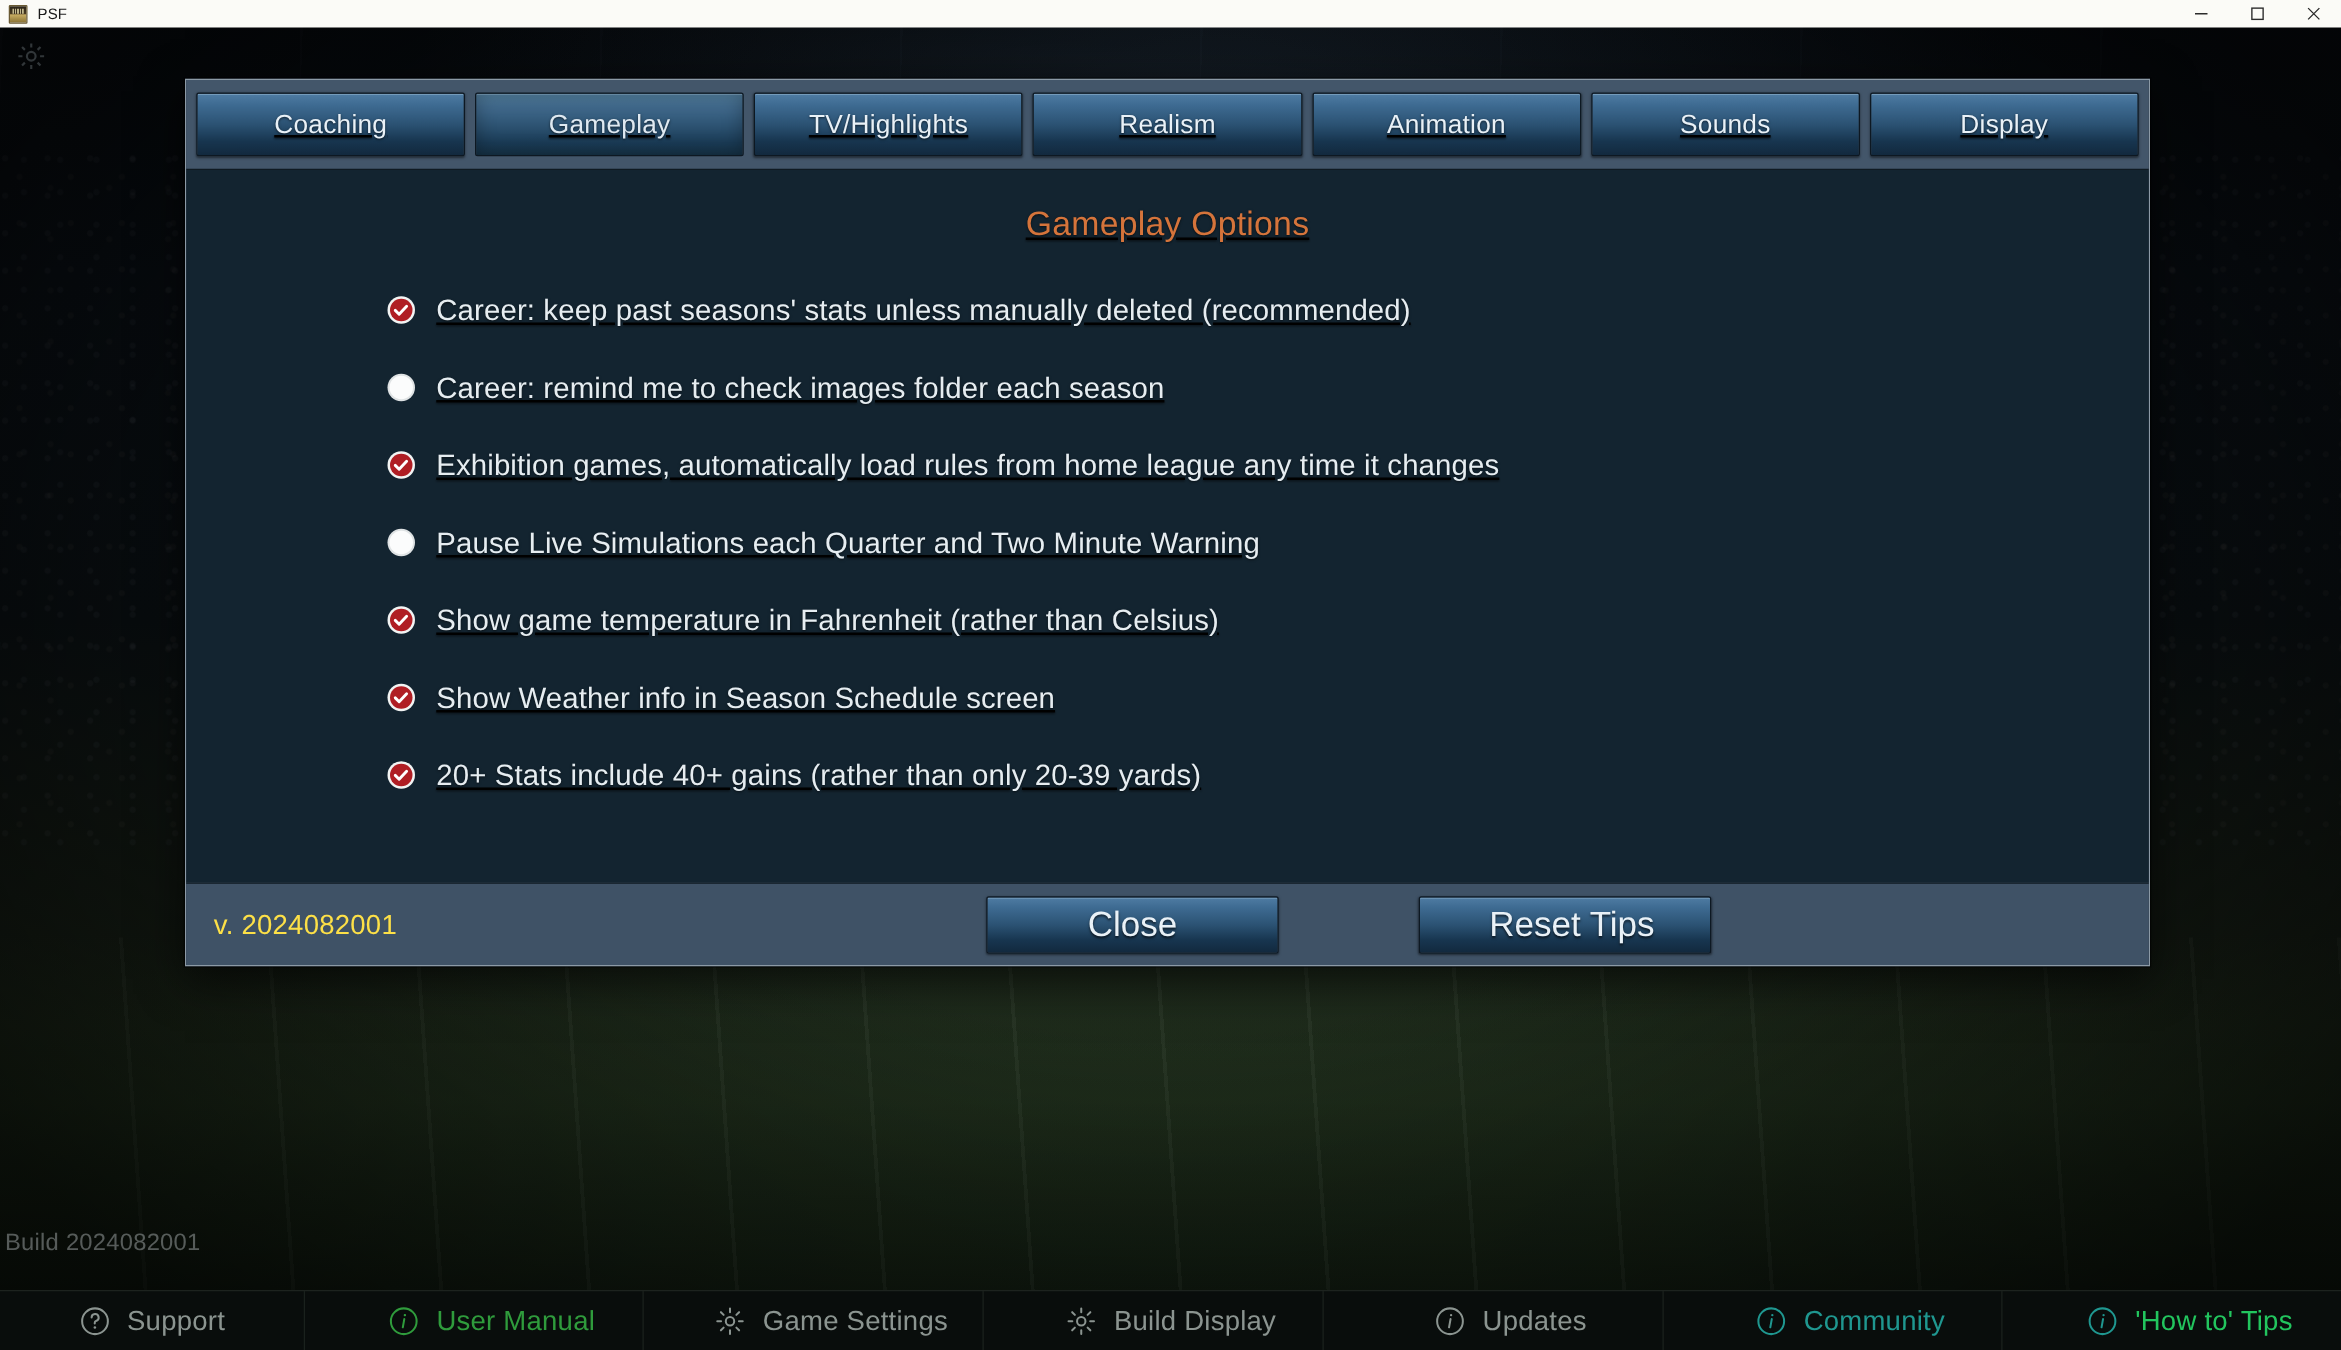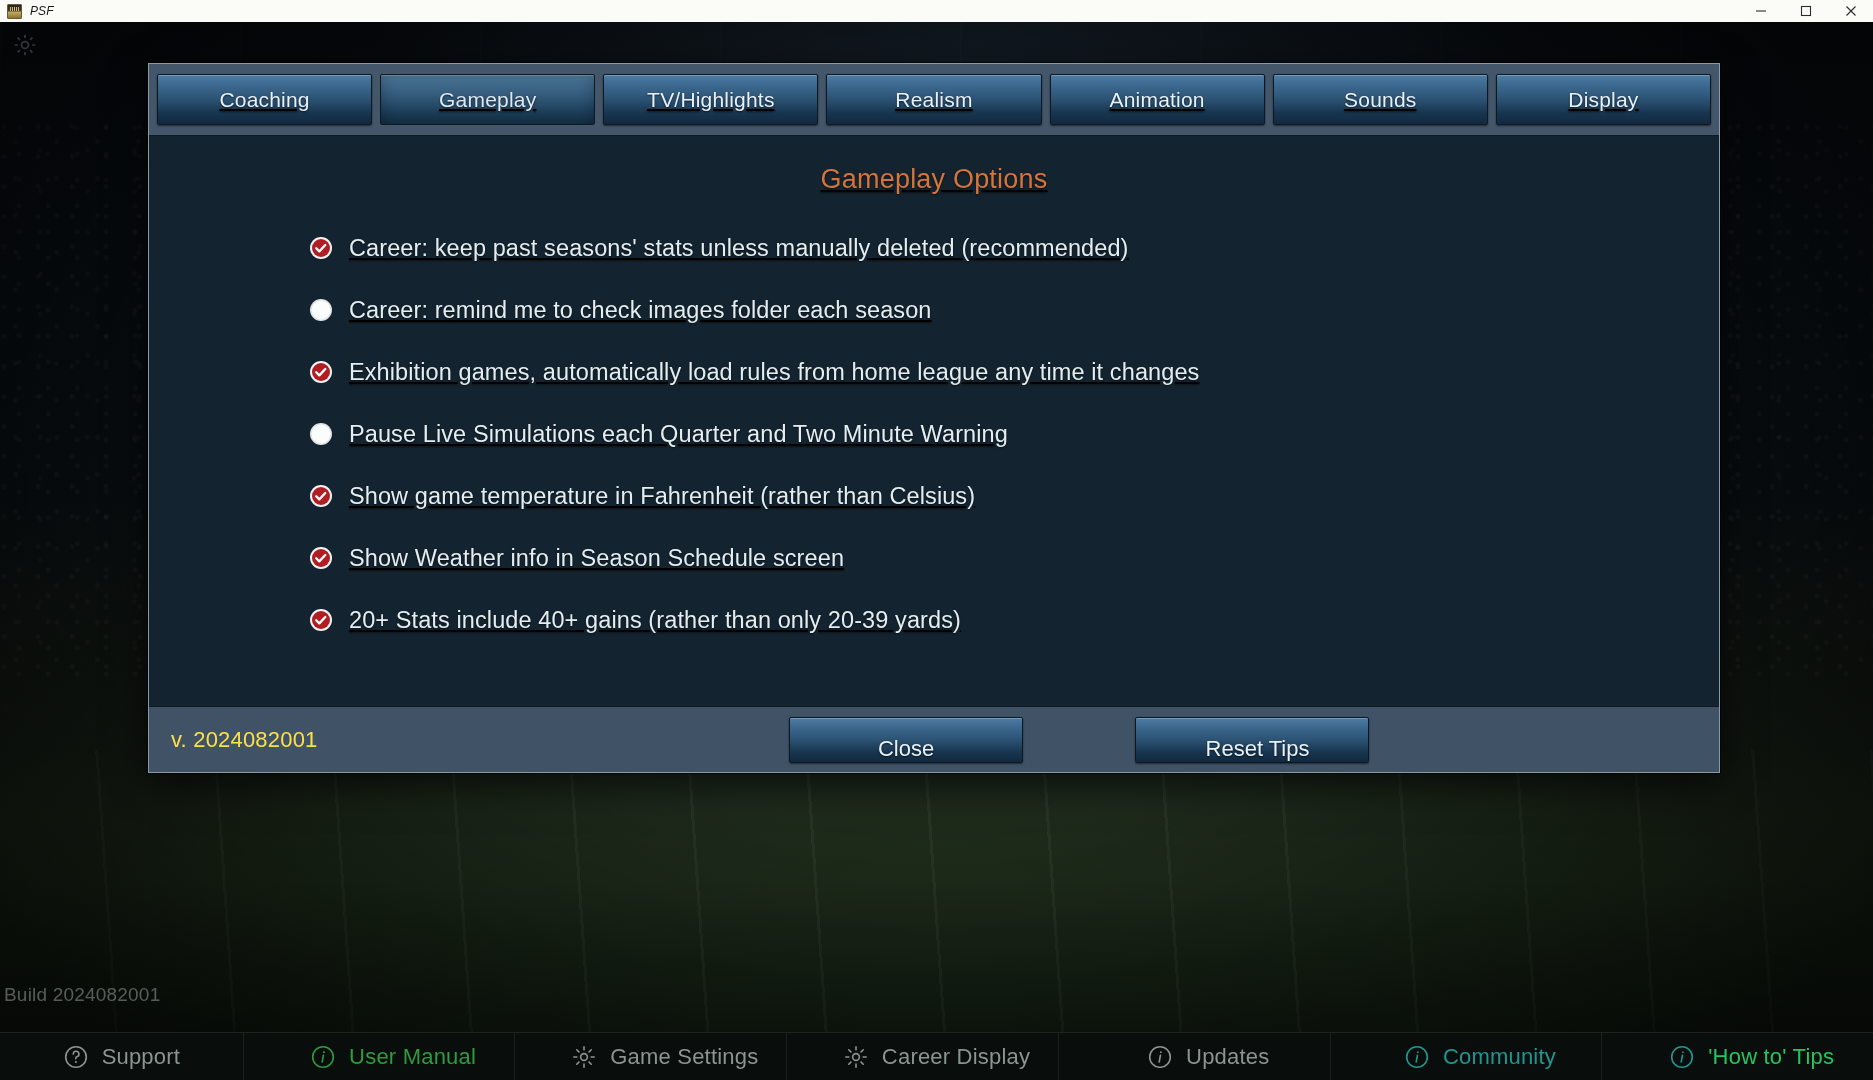--- a/index.html
+++ b/index.html
@@ -66,21 +66,21 @@
     background:
       linear-gradient(180deg,#2a2418 0%,#4a3b22 48%,#c8ad63 52%,#8a7334 100%);
     border:1px solid #6a5a33; border-radius:1px;
     position:relative; flex:0 0 auto;
   }
   #tb-icon:after{
     content:""; position:absolute; left:2px; top:2px; width:9px; height:4px;
     background:repeating-linear-gradient(90deg,#d9cfa0 0 1px, #3a3020 1px 2px);
     opacity:.85;
   }
-  #tb-title { font-size:12px; color:#1a1a1a; letter-spacing:.1px;font-style:italic; }
+  #tb-title { font-size:12px; color:#1a1a1a; letter-spacing:.1px; }
   #tb-controls { margin-left:auto; display:flex; height:22px; }
   .tb-btn {
     width:45px; height:22px; display:flex; align-items:center; justify-content:center;
     color:#2b2b2b;
   }
   .tb-btn svg { display:block; }
 
   
   #bg-gear { position:absolute; left:12px; top:32px; width:26px; height:26px; opacity:.30; z-index:2; }
 
@@ -157,22 +157,22 @@
   #version-text {
     position:absolute; left:22px; top:50%; transform:translateY(-50%);
     color:#fde047; font-size:22px; letter-spacing:.2px;
   }
   .footbtn {
     position:absolute; top:50%; transform:translateY(-50%);
     height:46px; width:234px;
     border:1px solid #0d1822; border-radius:2px;
     background:linear-gradient(180deg,#4f7ca3 0%,#3e6b92 18%,#2b5273 50%,#17354f 78%,#12293e 100%);
     box-shadow: inset 0 1px 0 rgba(190,215,235,.35), 0 1px 2px rgba(0,0,0,.5);
-    color:#e9f1f7; font-size:22px;
-    display:flex; align-items:flex-end; justify-content:center;
+    color:#e9f1f7; font-size:28px;
+    display:flex; align-items:center; justify-content:center;
     text-shadow:0 1px 2px rgba(0,0,0,.65); cursor:pointer; user-select:none;
   }
   #btn-close { left:640px; }
   #btn-reset { left:986px;padding-left:11px; }
 
   
   #bottombar {
     position:absolute; left:0; bottom:0; width:1873px; height:48px;
     display:flex; z-index:40;
     background:#090d0c;
@@ -386,21 +386,21 @@
       <span class="bb-label" style="color:#8b9490">Game Settings</span>
     </div>
 
     <div class="bb-item">
       <span class="bb-ic">
         <svg viewBox="0 0 24 24" width="26" height="26" fill="none" stroke="#8b9490" stroke-width="1.5">
           <circle cx="12" cy="12" r="3.1"></circle>
           <path d="M12 2.6v2.8M12 18.6v2.8M2.6 12h2.8M18.6 12h2.8M5.3 5.3l2 2M16.7 16.7l2 2M18.7 5.3l-2 2M7.3 16.7l-2 2" stroke-linecap="round"></path>
         </svg>
       </span>
-      <span class="bb-label" style="color:#8b9490">Career Display</span>
+      <span class="bb-label" style="color:#8b9490">Build Display</span>
     </div>
 
     <div class="bb-item">
       <span class="bb-ic">
         <svg viewBox="0 0 24 24" width="26" height="26" fill="none" stroke="#8b9490" stroke-width="1.5">
           <circle cx="12" cy="12" r="9.5"></circle>
           <path d="M12.4 10.4l-1.1 6.1" stroke-linecap="round"></path>
           <circle cx="12.8" cy="7.5" r=".85" fill="#8b9490" stroke="none"></circle>
         </svg>
       </span>

